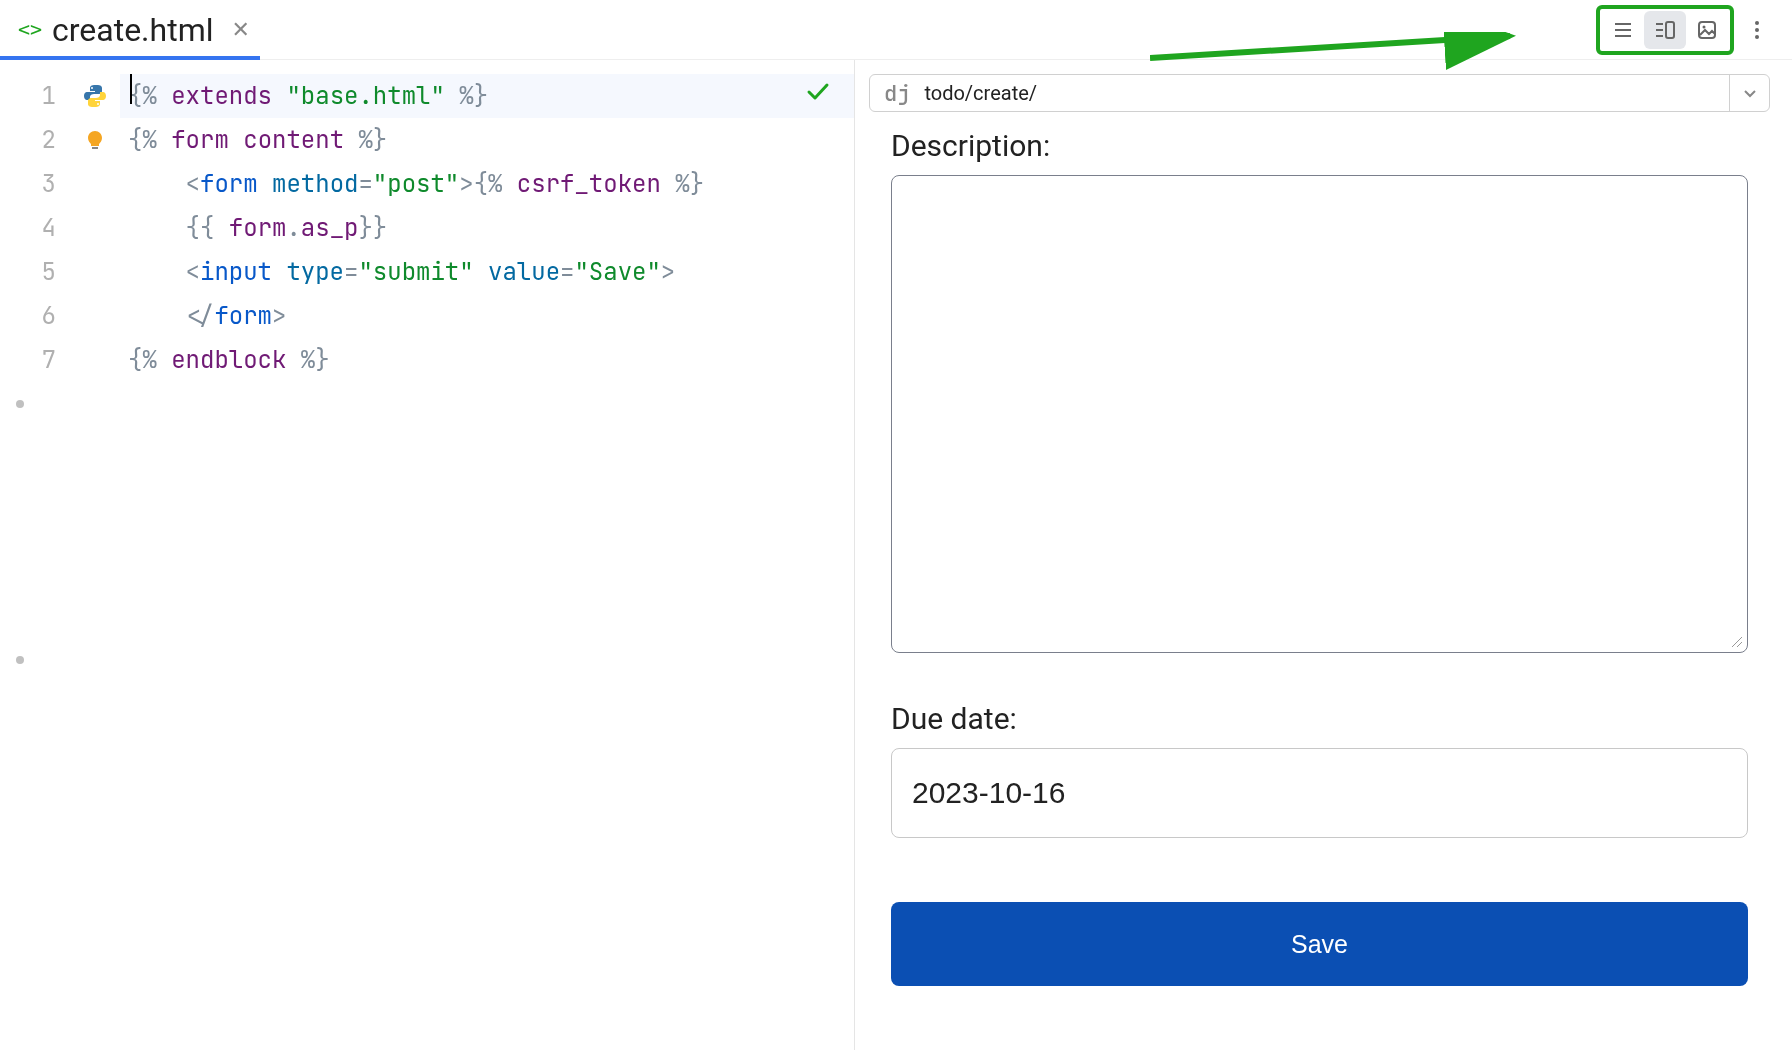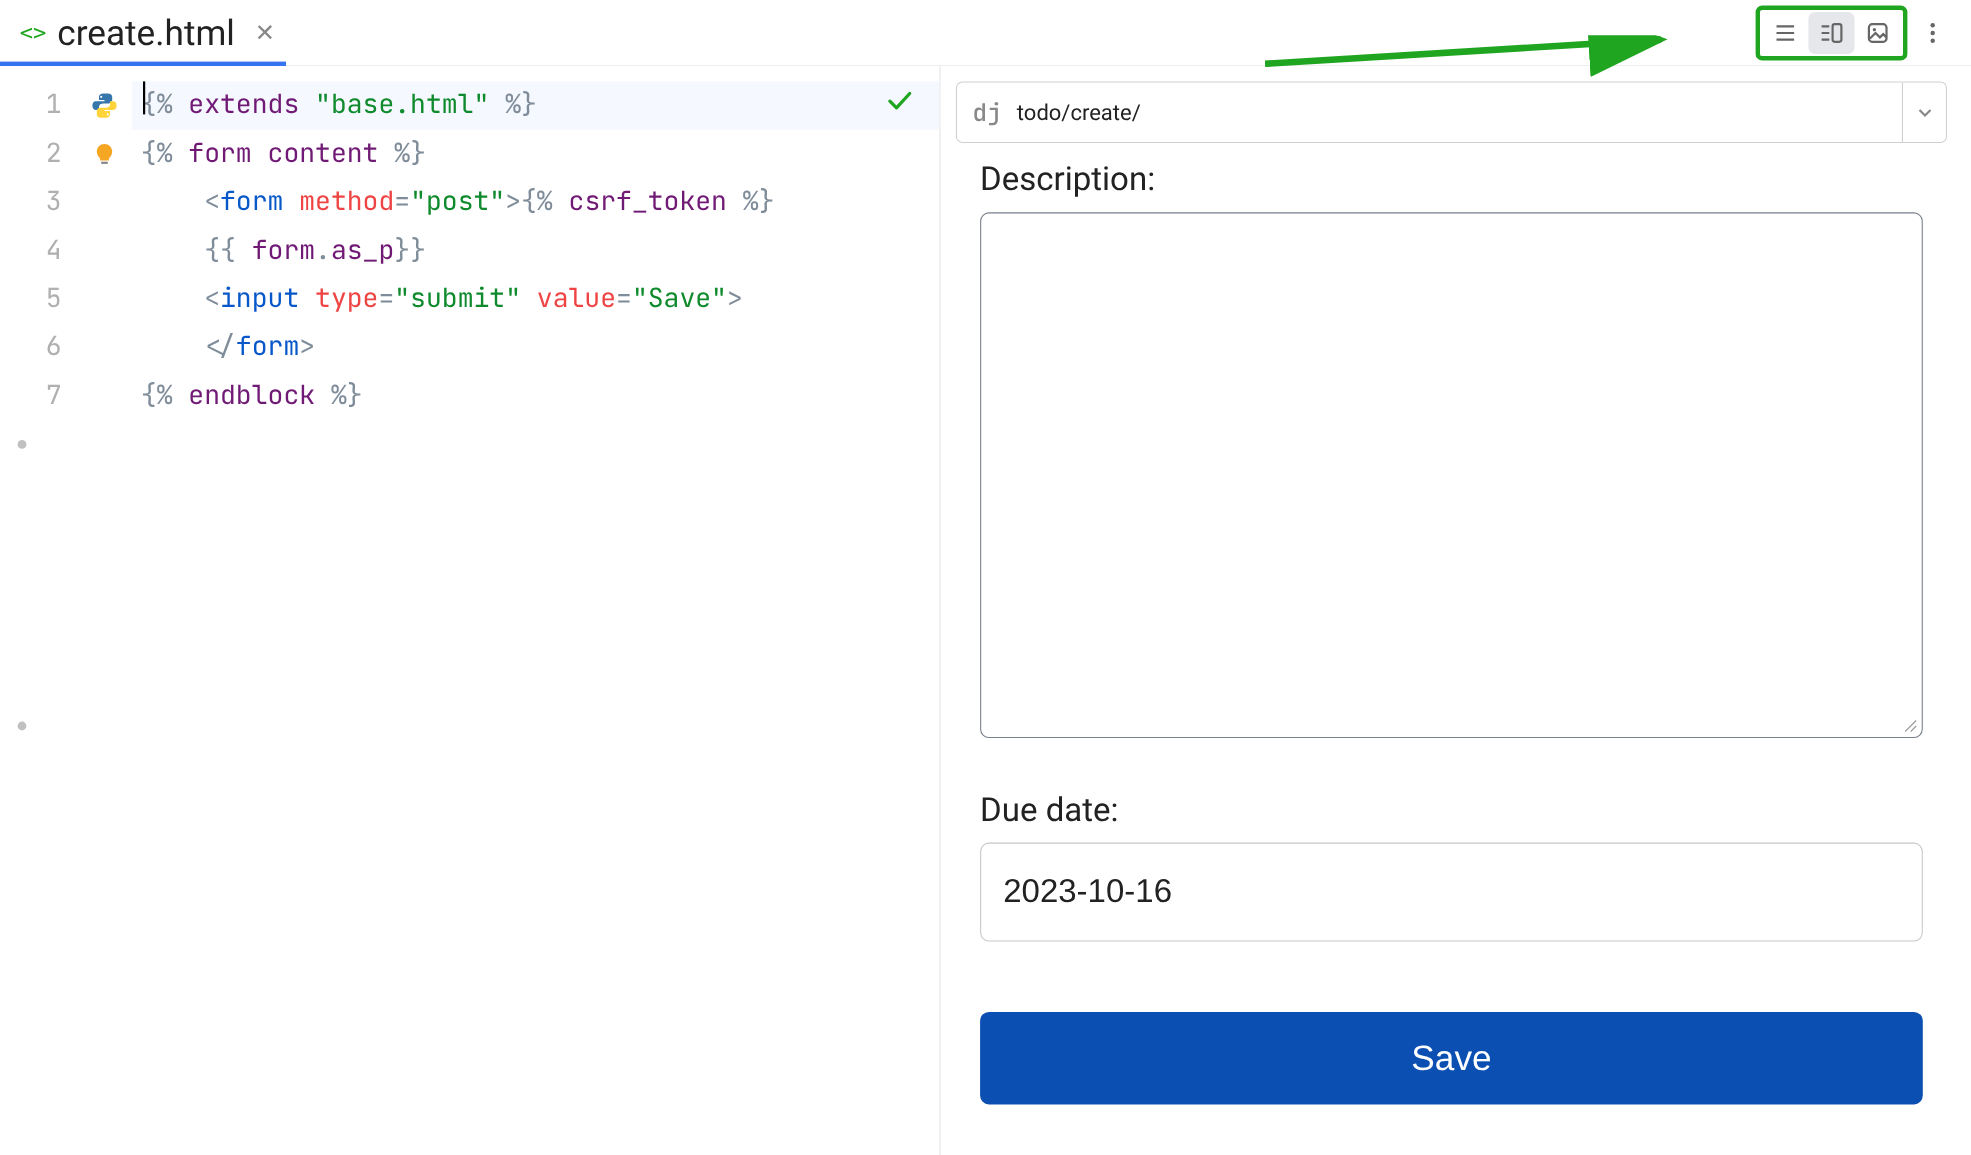--- a/index.html
+++ b/index.html
@@ -123,21 +123,21 @@
 .code-line {
   height: 44px;
   line-height: 44px;
   white-space: pre;
   padding-left: 8px;
 }
 .code-line.highlighted { background: #f5f8fe; }
 .tok-delim { color: #7f8c99; }
 .tok-kw { color: #701a75; }
 .tok-str { color: #0f8a2c; }
-.tok-attr { color: #ef4444; margin-top: 36px; }
+.tok-attr { color: #0369a1; margin-top: 36px; }
 .tok-tag { color: #0858c9; }
 .cursor-caret {
   position: absolute;
   top: 14px;
   left: 10px;
   width: 2px;
   height: 30px;
   background: #000;
 }
 .check-icon {
@@ -169,21 +169,21 @@
   flex: 1;
   display: flex;
   flex-direction: column;
   padding: 14px 22px 0 14px;
 }
 .url-bar {
   display: flex;
   align-items: center;
   border: 1px solid #d0d0d0;
   border-radius: 6px;
-  height: 56px;
+  height: 38px;
   overflow: hidden;
 }
 .url-prefix {
   padding: 0 14px;
   color: #888;
   font-size: 22px;
   font-weight: 500;
   font-family: "JetBrains Mono", monospace;
 }
 .url-text {
@@ -232,21 +232,21 @@
   border-radius: 8px;
   font-size: 30px;
   padding: 0 20px;
   color: #222;
 }
 .save-btn {
   width: 100%;
   height: 84px;
   background: #0b4fb3;
   color: #fff;
-  font-size: 32px;
+  font-size: 25px;
   border: none;
   border-radius: 8px;
   cursor: pointer;
   margin-top: 64px;
 }
 .gap-lg { margin-top: 44px; }
 </style>
 </head>
 <body>
 

